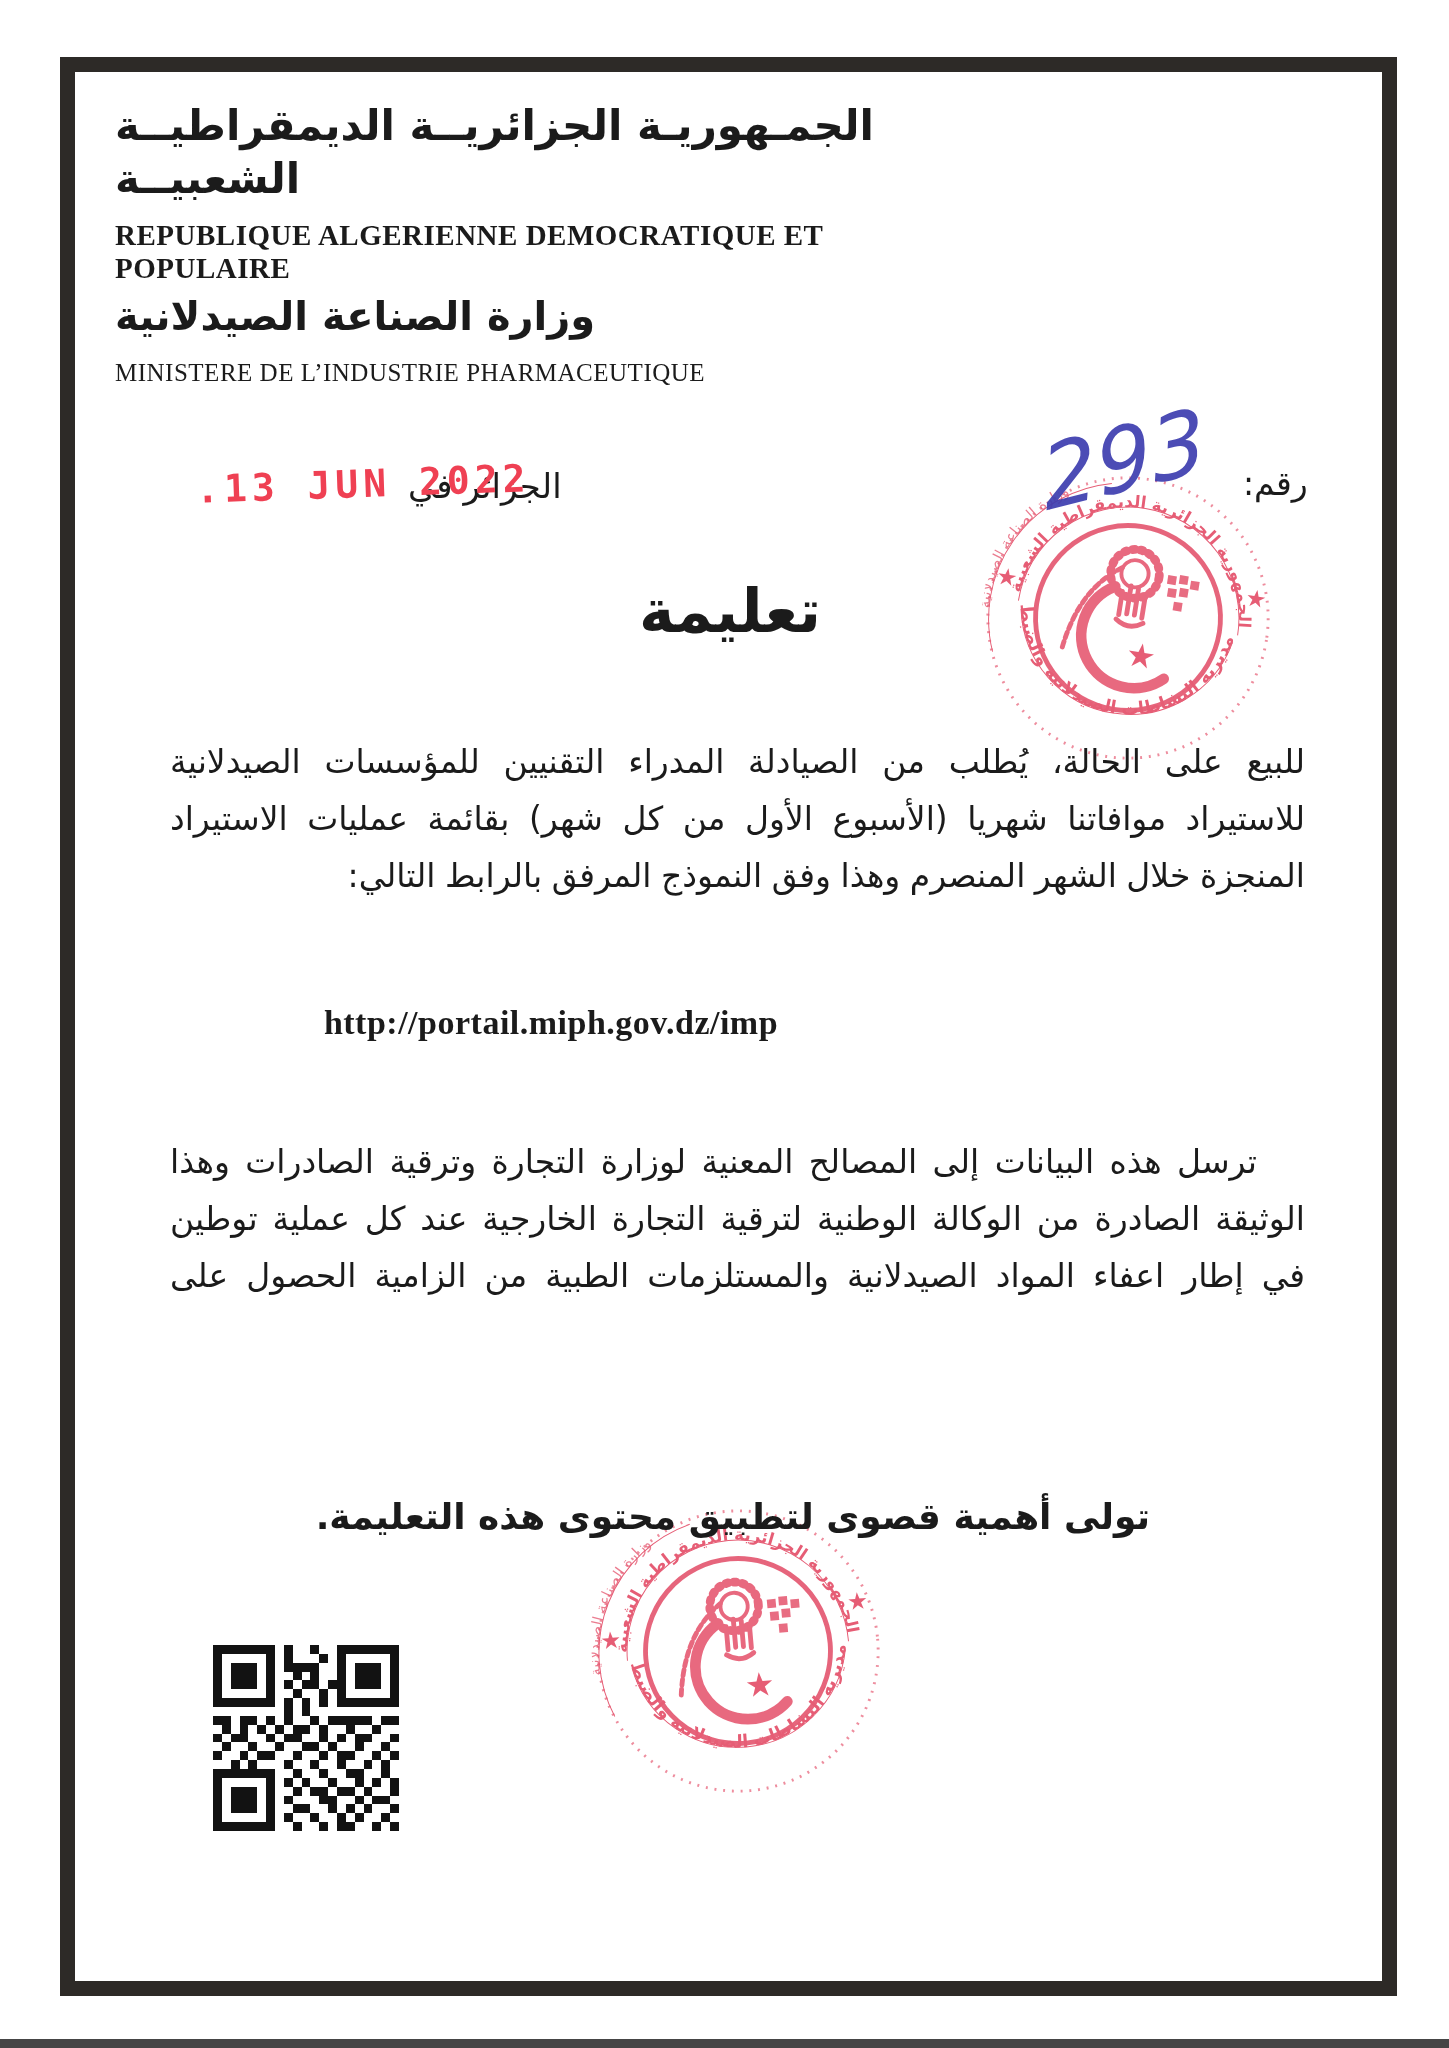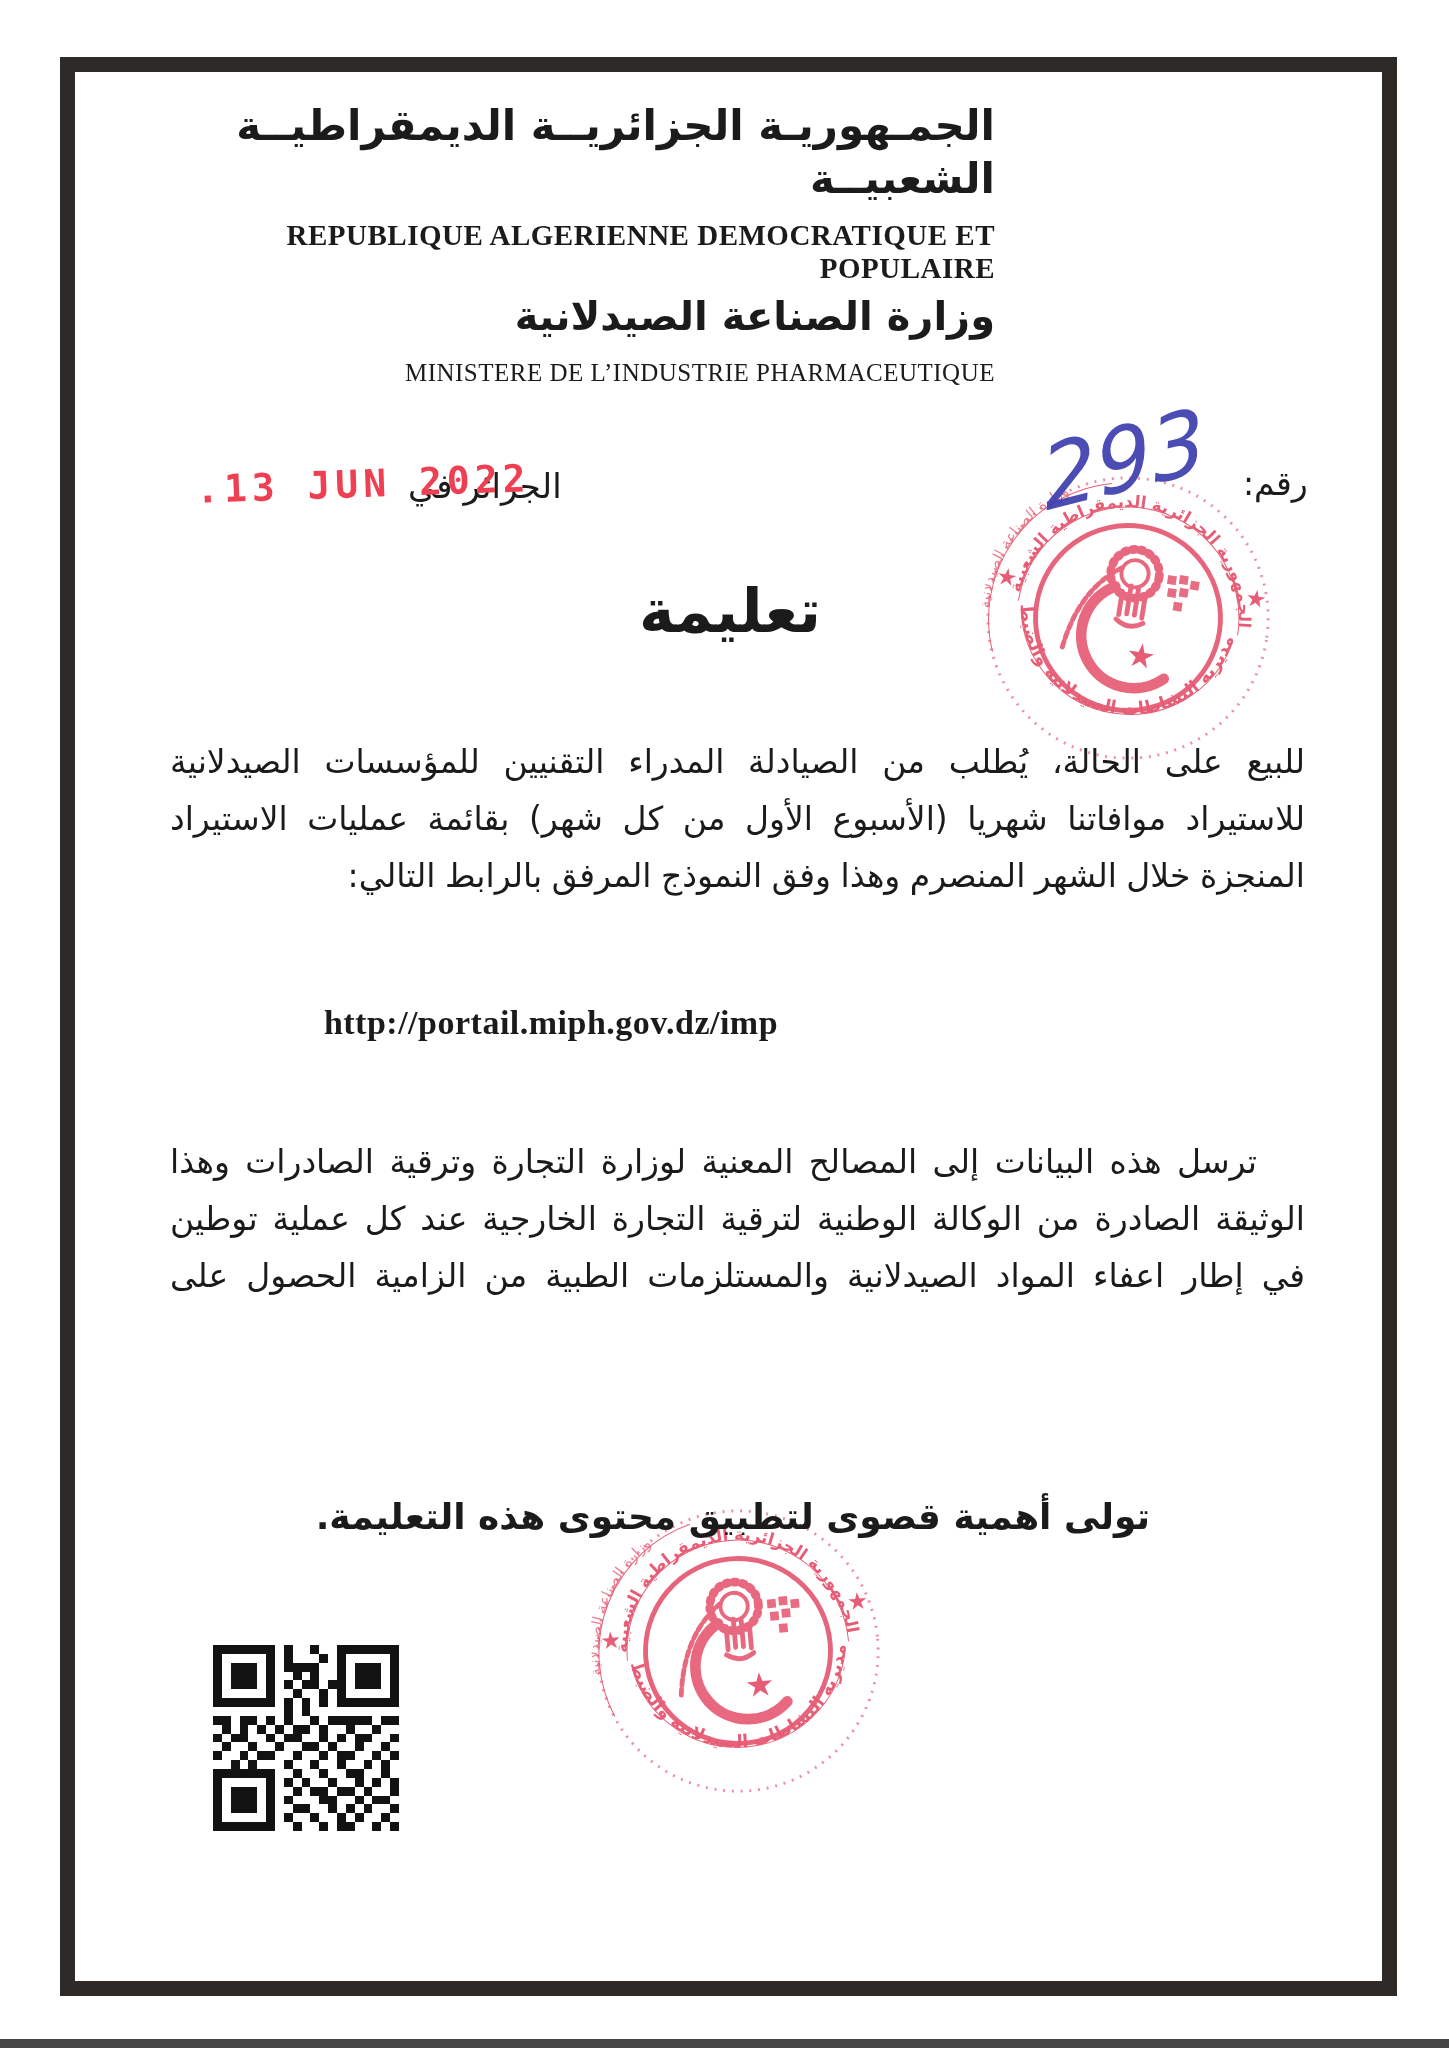--- a/index.html
+++ b/index.html
@@ -8,21 +8,21 @@
     font-family:"DejaVu Sans",sans-serif;color:#1b1b1b;overflow:hidden;
   }
   .abs{position:absolute;}
   
   .frame{
     left:60px;top:57px;width:1337px;height:1939px;
     border:15px solid #2d2a27;box-sizing:border-box;background:transparent;
   }
   .scan-band{left:0;top:2039px;width:1449px;height:9px;background:#454545;}
   
-  .header{left:115px;top:100px;width:880px;text-align:right;z-index:2;}
+  .header{left:115px;top:100px;width:880px;text-align:left;z-index:2;}
   .h-ar1{font-size:42px;font-weight:bold;line-height:1.25;}
   .h-fr{font-family:"Liberation Serif",serif;font-weight:bold;font-size:29px;letter-spacing:.5px;margin-top:14px;}
   .h-ar2{font-size:40px;font-weight:bold;margin-top:8px;}
   .h-fr2{font-family:"Liberation Serif",serif;font-weight:normal;font-size:25px;letter-spacing:.5px;margin-top:20px;}
   
   .date-stamp{
     left:196px;top:462px;font-family:"DejaVu Sans Mono",monospace;font-weight:bold;
     font-size:38px;letter-spacing:5px;transform:rotate(-2deg);z-index:3;white-space:nowrap;
   }
   .place{left:408px;top:466px;font-size:34px;z-index:2;white-space:nowrap;}

